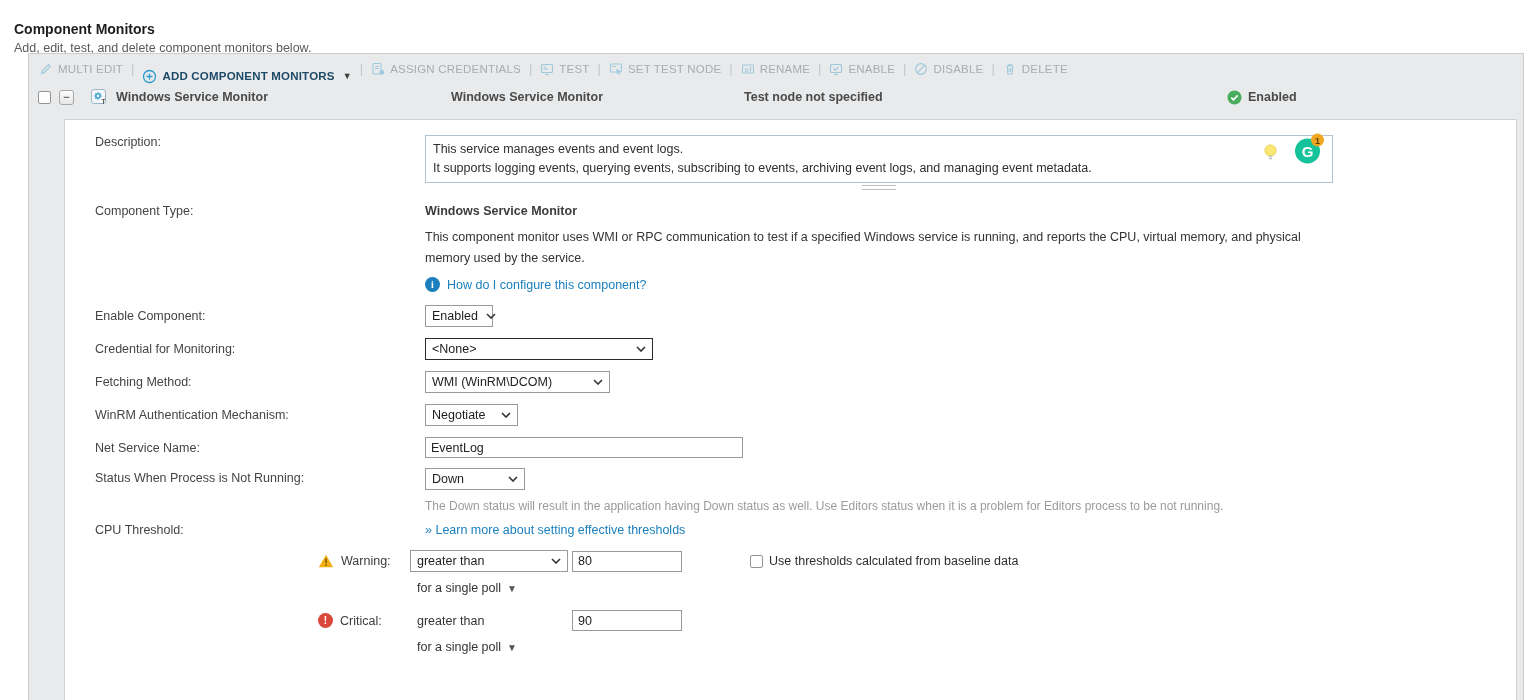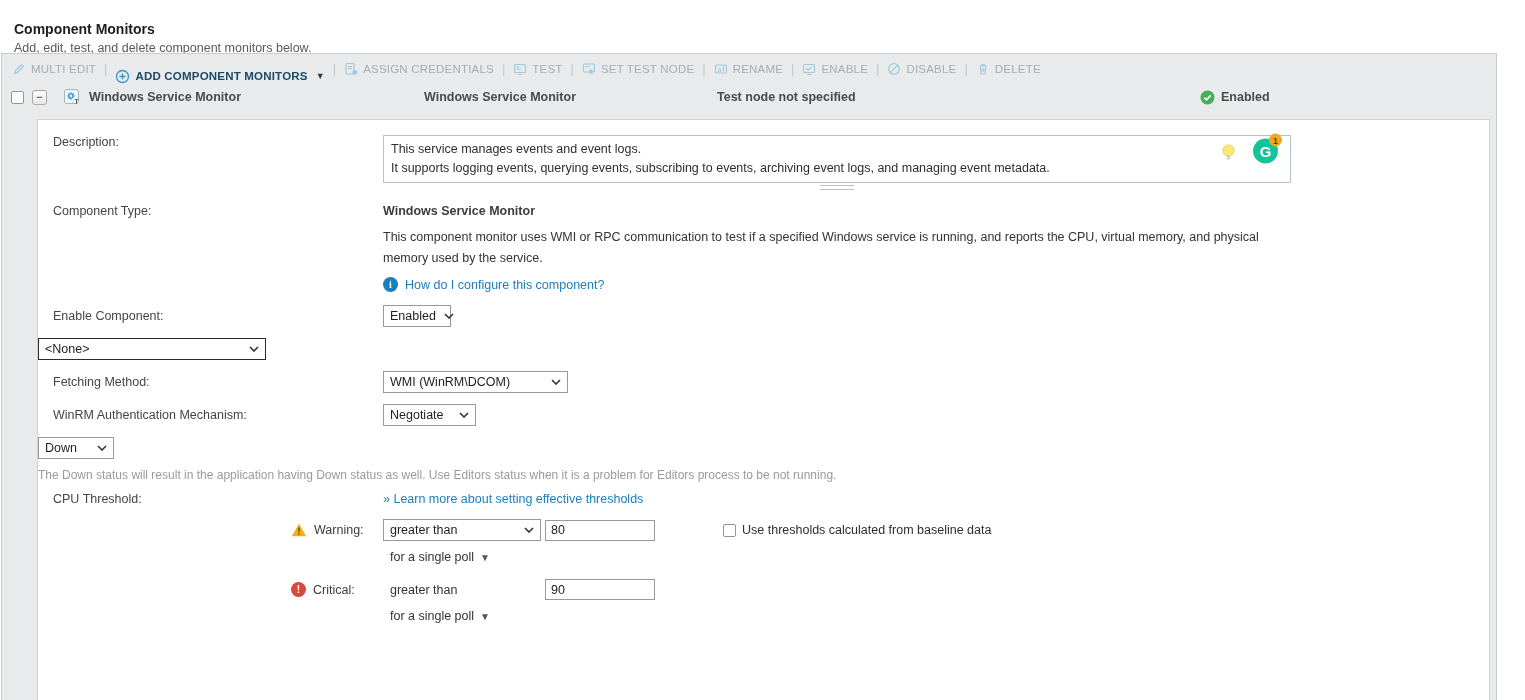--- a/index.html
+++ b/index.html
@@ -9,21 +9,21 @@
     font-family:"Liberation Sans","DejaVu Sans",sans-serif; color:#333;
     position:relative;
   }
   
   .page-header { padding:9px 0 0 14px; }
   .page-title { font-size:14px; font-weight:700; color:#1d1d1d;margin-top:12px; }
   .page-subtitle { font-size:12.5px; color:#5a5a5a; margin-top:4px; }
 
   
   .container {
-    position:absolute; left:1px; top:53px; width:1496px; height:647px;
+    position:absolute; left:28px; top:53px; width:1496px; height:647px;
     border:1px solid #c9cdd1; border-bottom:none; background:#e9eaeb;
     display:flex; flex-direction:column;
   }
 
   
   .toolbar { display:flex; align-items:center; height:29px; padding-left:10px; flex-shrink:0; }
   .tb-item { display:flex; align-items:center; gap:5px; cursor:pointer; white-space:nowrap; font-size:11.5px; letter-spacing:.2px; }
   .tb-item.disabled { color:#a6adb3; cursor:default; }
   .tb-item.enabled  { color:#1c4a68; font-weight:700;margin-top:15px; }
   .tb-sep { color:#c3c8cc; margin:0 8px; font-size:13px; }
@@ -41,21 +41,21 @@
   .c-status{ width:222px; display:flex; align-items:center; gap:6px; }
   .c-order { flex:1; }
   .checkbox { width:13px; height:13px; background:#fff; border:1px solid #949494; border-radius:2px; cursor:pointer; }
   .exp-btn { width:15px; height:15px; border:1px solid #a8a8a8; border-radius:3px;
     background:linear-gradient(#fdfdfd,#e6e6e6); color:#6b6b6b; font-size:11px; line-height:12px;
     display:flex; align-items:center; justify-content:center; cursor:pointer; }
 
   
   .details-outer { flex:1; padding:8px 6px 0 35px; overflow:hidden; }
   .panel { background:#fff; border:1px solid #d2d2d2; border-bottom:none; height:100%; padding-top:15px; font-size:12.5px; }
-  .d-row { display:flex; }
+  .d-row { display:flex;padding-left:15px; }
   .d-label { width:345px; padding-left:15px; flex-shrink:0; color:#454545; }
 
   
   .desc-wrap { margin-bottom:14px; }
   .desc-box { position:relative; width:908px; height:48px; border:1px solid #b3c3cf;
     padding:4px 95px 4px 7px; line-height:1.5; white-space:pre-line; color:#2e2e2e; background:#fff; }
   .bulb-icon { position:absolute; right:54px; top:50%; transform:translateY(-50%); cursor:pointer; }
   .gram-icon { position:absolute; right:13px; top:50%; transform:translateY(-50%);
     width:25px; height:25px; border-radius:50%; background:#15c39a; color:#fff;
     display:flex; align-items:center; justify-content:center; font-weight:700; font-size:15px; cursor:pointer; }
@@ -76,21 +76,21 @@
 
   
   .f-row { align-items:center; height:22px; margin-bottom:11px; }
   .select { display:inline-flex; align-items:center; justify-content:space-between;
     height:22px; border:1px solid #9a9a9a; background:#fff; padding:0 6px; color:#1e1e1e; cursor:pointer; }
   .select.focused { border:1px solid #2b2b2b; }
   .chev { margin-left:8px; flex-shrink:0; }
   .text-input { height:21px; border:1px solid #9a9a9a; padding:0 5px; font-size:12.5px;
     color:#222; font-family:inherit; background:#fff; }
   .w-enabled{ width:68px; }  .w-none{ width:228px;gap:16px; } .w-wmi{ width:185px; }
-  .w-neg{ width:93px; } .w-name{ width:318px; } .w-down{ width:76px; } .w-gt{ width:158px; }
+  .w-neg{ width:93px; } .w-name{ width:318px; } .w-down{ width:100px; } .w-gt{ width:158px; }
   .w-num{ width:110px; }
   .status-block { margin-bottom:10px; }
   .helper { color:#9b9b9b; font-size:12px; margin-top:9px; }
   .cpu-row { align-items:center; margin-bottom:13px; }
   .blue-link { color:#1a7fbc; cursor:pointer; width:max-content; }
 
   
   .th-row { display:flex; align-items:center; padding-left:253px; margin-bottom:8px; }
   .th-lab { display:flex; align-items:center; gap:7px; width:92px; color:#3c3c3c; flex-shrink:0; }
   .crit-icon { width:15px; height:15px; border-radius:50%; background:#d9483b; color:#fff;
@@ -292,20 +292,21 @@
         <div class="d-label">Enable Component:</div>
         <div class="select w-enabled">
           <span>Enabled</span>
           <svg class="chev" width="10" height="6" viewBox="0 0 10 6">
               <path d="M1 1 L5 5 L9 1" fill="none" stroke="#333" stroke-width="1.6"></path>
             </svg>
         </div>
       </div>
 
       <div class="d-row f-row">
+        <div class="d-label">Credential for Monitoring:</div>
         <div class="select focused w-none">
           <span>&lt;None&gt;</span>
           <svg class="chev" width="10" height="6" viewBox="0 0 10 6">
               <path d="M1 1 L5 5 L9 1" fill="none" stroke="#333" stroke-width="1.6"></path>
             </svg>
         </div>
       </div>
 
       <div class="d-row f-row">
         <div class="d-label">Fetching Method:</div>
@@ -320,22 +321,27 @@
       <div class="d-row f-row">
         <div class="d-label">WinRM Authentication Mechanism:</div>
         <div class="select w-neg">
           <span>Negotiate</span>
           <svg class="chev" width="10" height="6" viewBox="0 0 10 6">
               <path d="M1 1 L5 5 L9 1" fill="none" stroke="#333" stroke-width="1.6"></path>
             </svg>
         </div>
       </div>
 
+      <div class="d-row f-row" style="height:21px; margin-bottom:10px;">
+        <div class="d-label">Net Service Name:</div>
+        <input class="text-input w-name" value="EventLog" style="">
+      </div>
 
       <div class="d-row status-block">
+        <div class="d-label" style="padding-top:3px;">Status When Process is Not Running:</div>
         <div>
           <div class="select w-down">
             <span>Down</span>
             <svg class="chev" width="10" height="6" viewBox="0 0 10 6">
                 <path d="M1 1 L5 5 L9 1" fill="none" stroke="#333" stroke-width="1.6"></path>
               </svg>
           </div>
           <div class="helper">The Down status will result in the application having Down status as well. Use Editors status when it is a problem for Editors process to be not running.</div>
         </div>
       </div>

